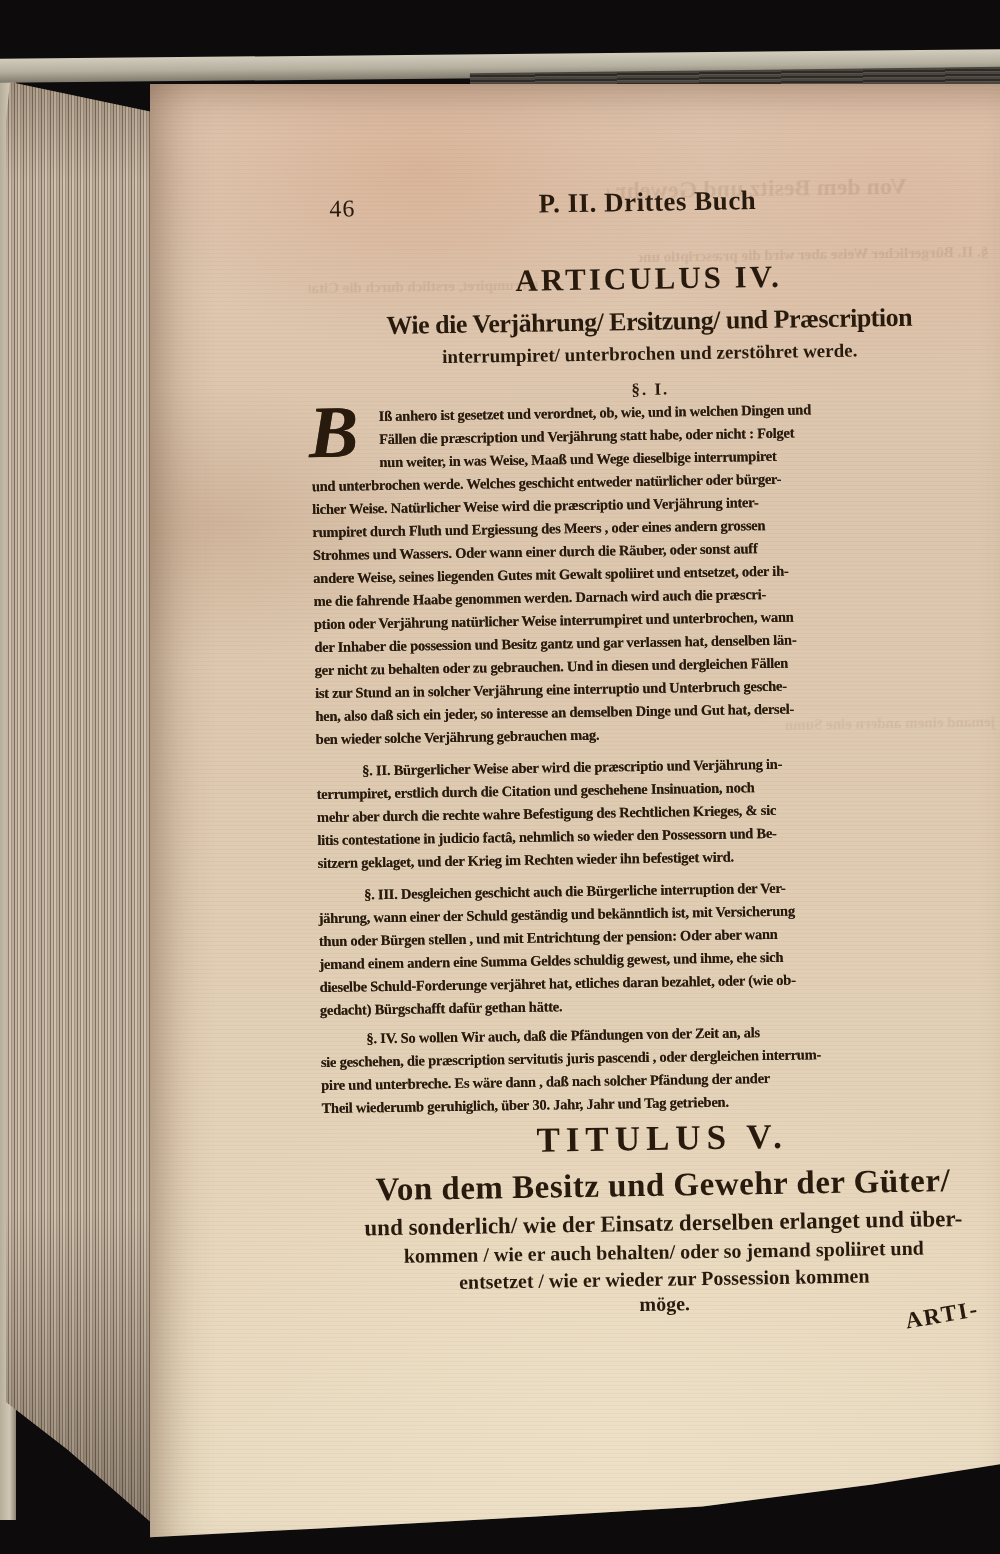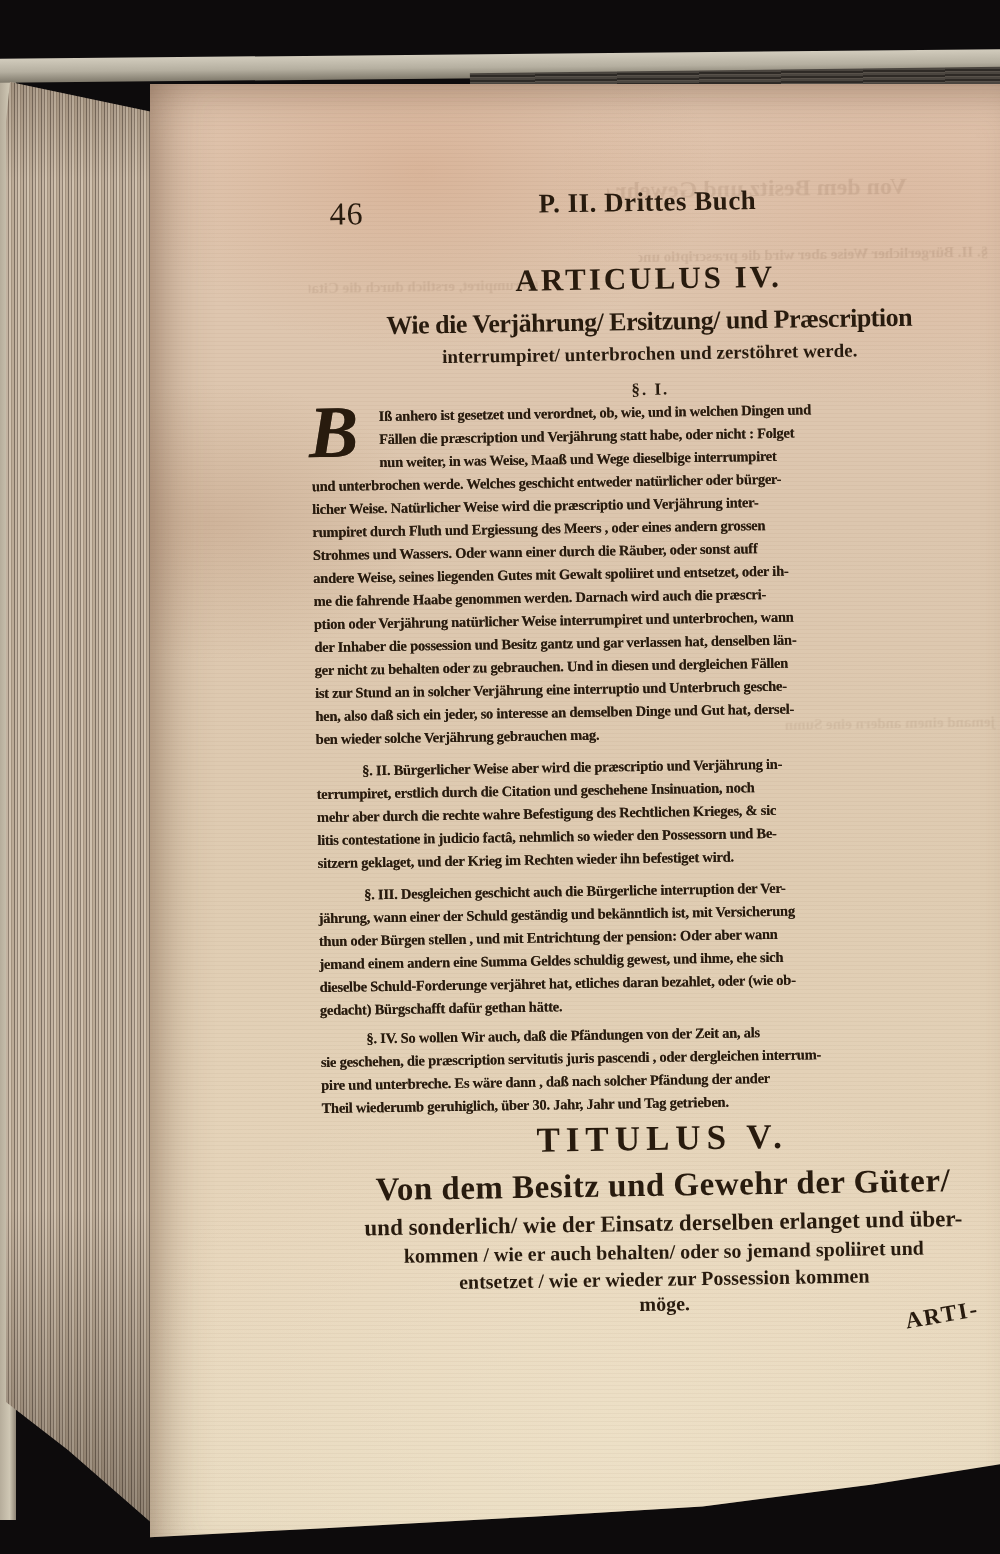--- a/index.html
+++ b/index.html
@@ -32,21 +32,21 @@
     clip-path:polygon(0 0,100% 0,100% 94.4%,85% 95.8%,65% 97.3%,45% 98%,20% 98.8%,0 99.4%);
     box-shadow:inset 40px 0 50px -30px rgba(90,60,40,.45), inset 0 30px 40px -25px rgba(100,70,50,.4);}
   .page .laid-texture{position:absolute;inset:0;pointer-events:none;
     background:repeating-linear-gradient(0deg,rgba(125,95,65,.055) 0 1px,rgba(0,0,0,0) 1px 4px);}
 
   
   .content{position:absolute;left:158px;top:0;width:680px;height:100%;
     transform:rotate(-0.9deg);transform-origin:10px 160px;color:#281b0e;}
   .running-head{position:absolute;top:108px;left:0;width:100%;text-align:center;
     font-size:27px;font-weight:700;letter-spacing:.5px;}
-  .page-number{position:absolute;left:22px;top:112px;font-size:32px;font-weight:400;letter-spacing:1px;}
+  .page-number{position:absolute;left:22px;top:112px;font-size:24px;font-weight:400;letter-spacing:1px;}
   .header-rule{position:absolute;left:16px;top:162px;width:668px;height:3px;
     background:linear-gradient(90deg,#332515,#1f150b 70%,#33251５);border-radius:2px;transform:rotate(-0.15deg);}
   .articulus-heading{position:absolute;top:182px;left:0;width:100%;text-align:center;
     font-size:31px;font-weight:700;letter-spacing:3px;}
   .article-title-1{position:absolute;top:228px;left:0;width:100%;text-align:center;
     font-size:26px;font-weight:700;letter-spacing:-0.5px;}
   .article-title-2{position:absolute;top:264px;left:0;width:100%;text-align:center;
     font-size:19px;font-weight:700;}
   .section-label{position:absolute;top:301px;left:0;width:100%;text-align:center;
     font-size:17px;font-weight:700;letter-spacing:2px;}

